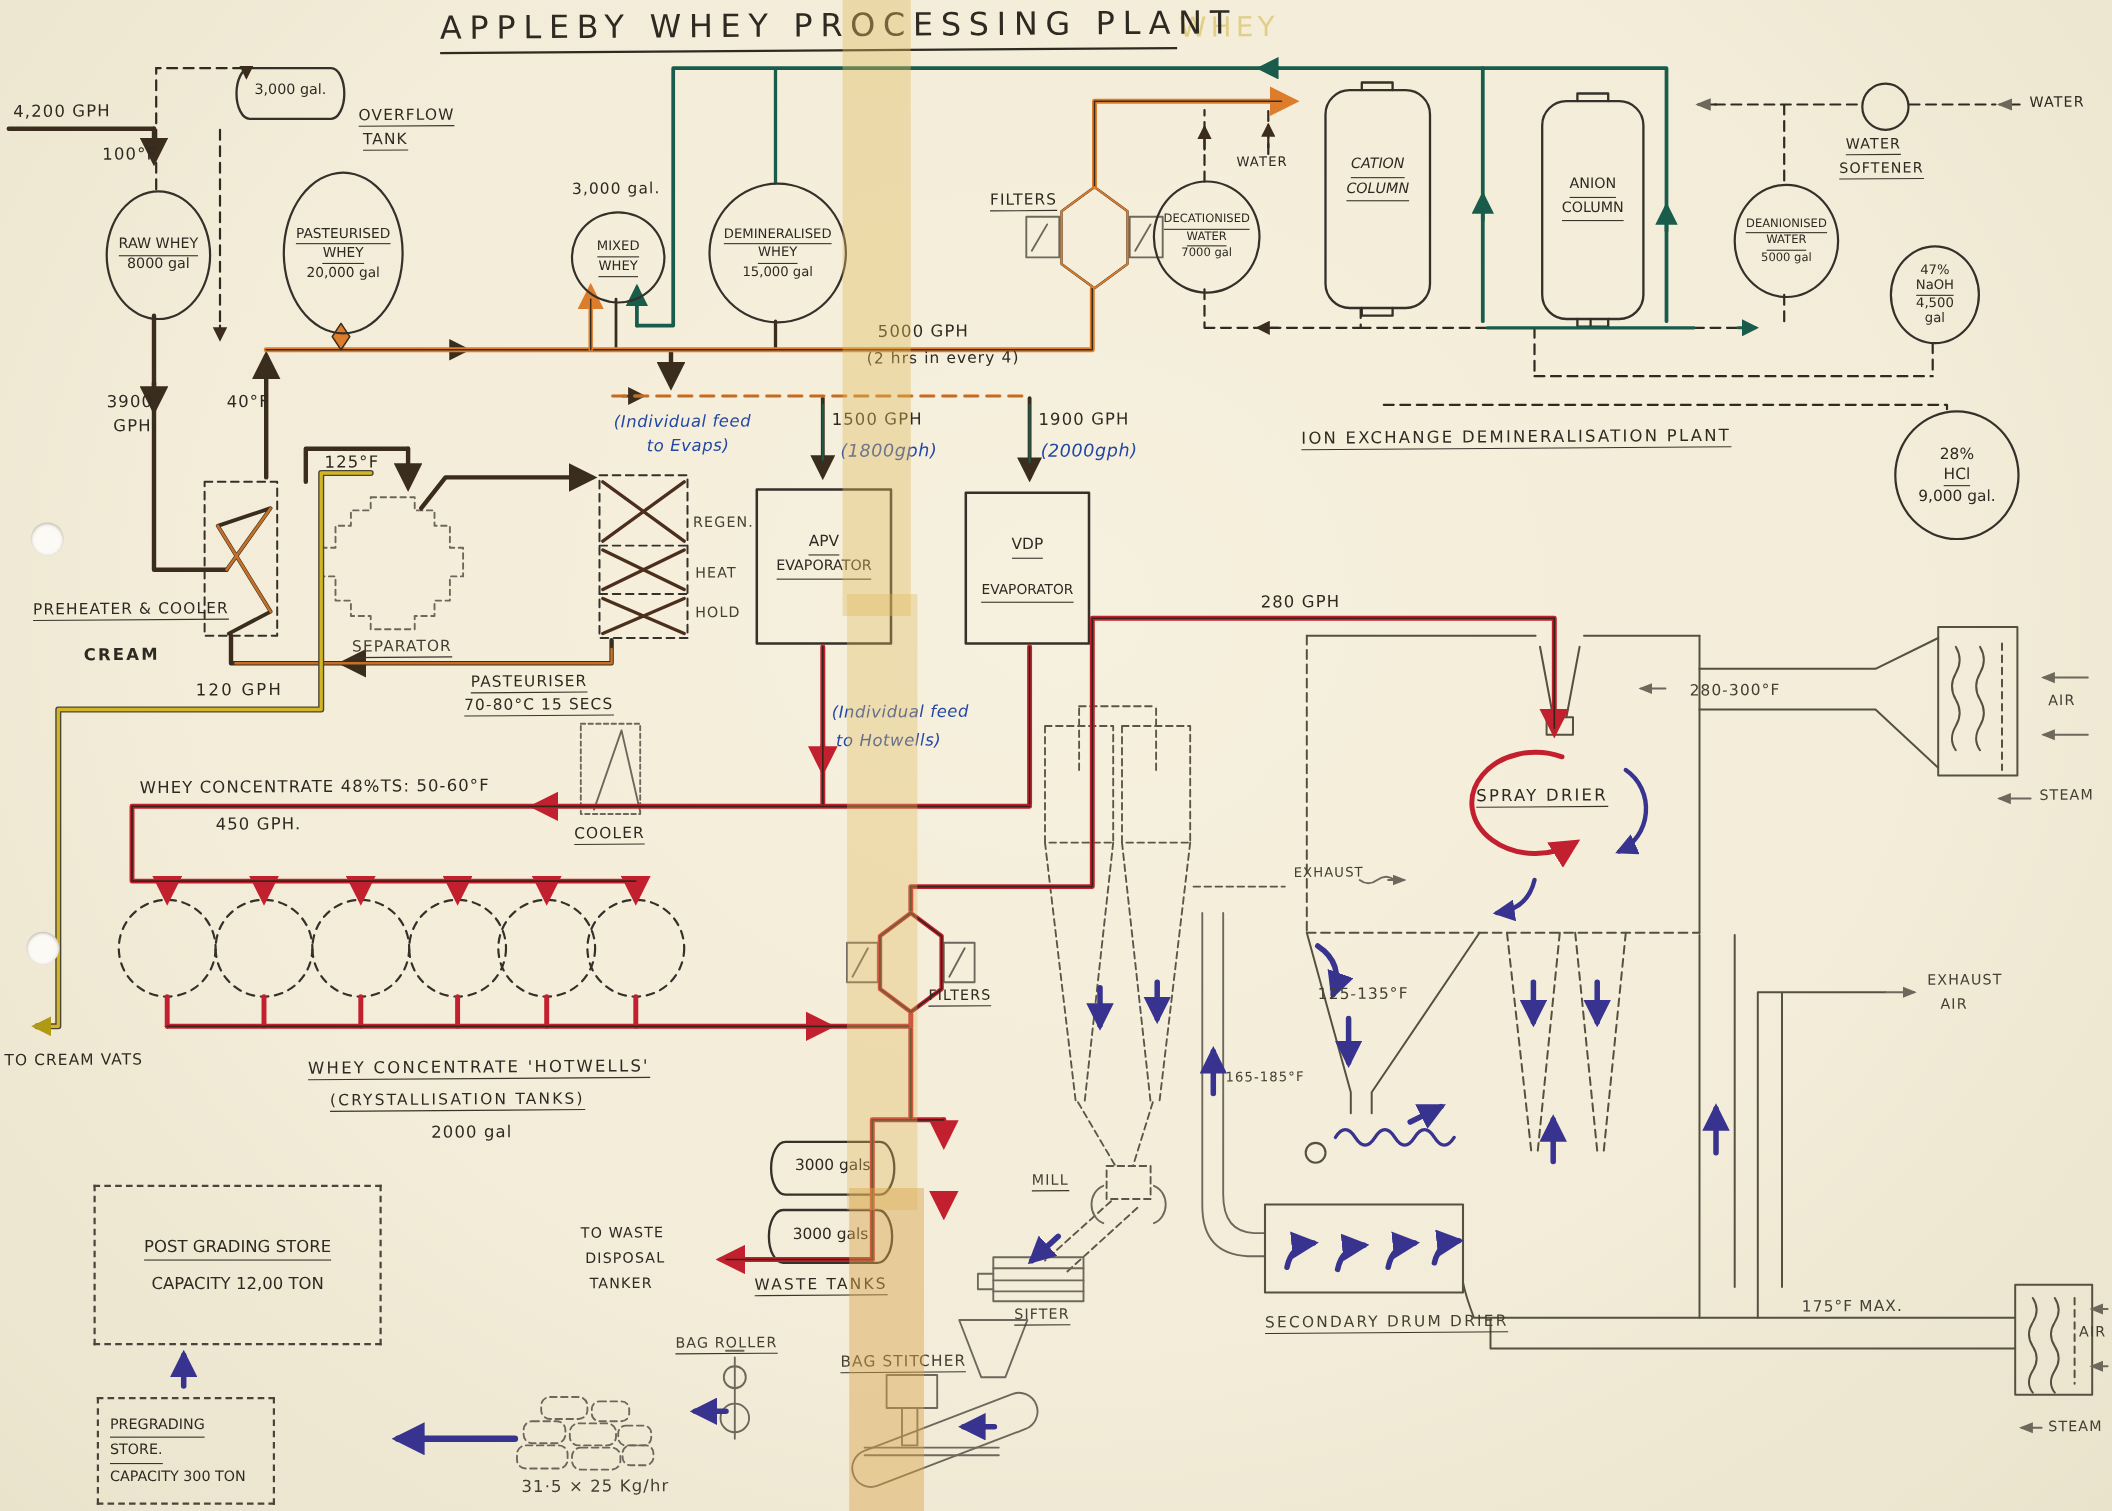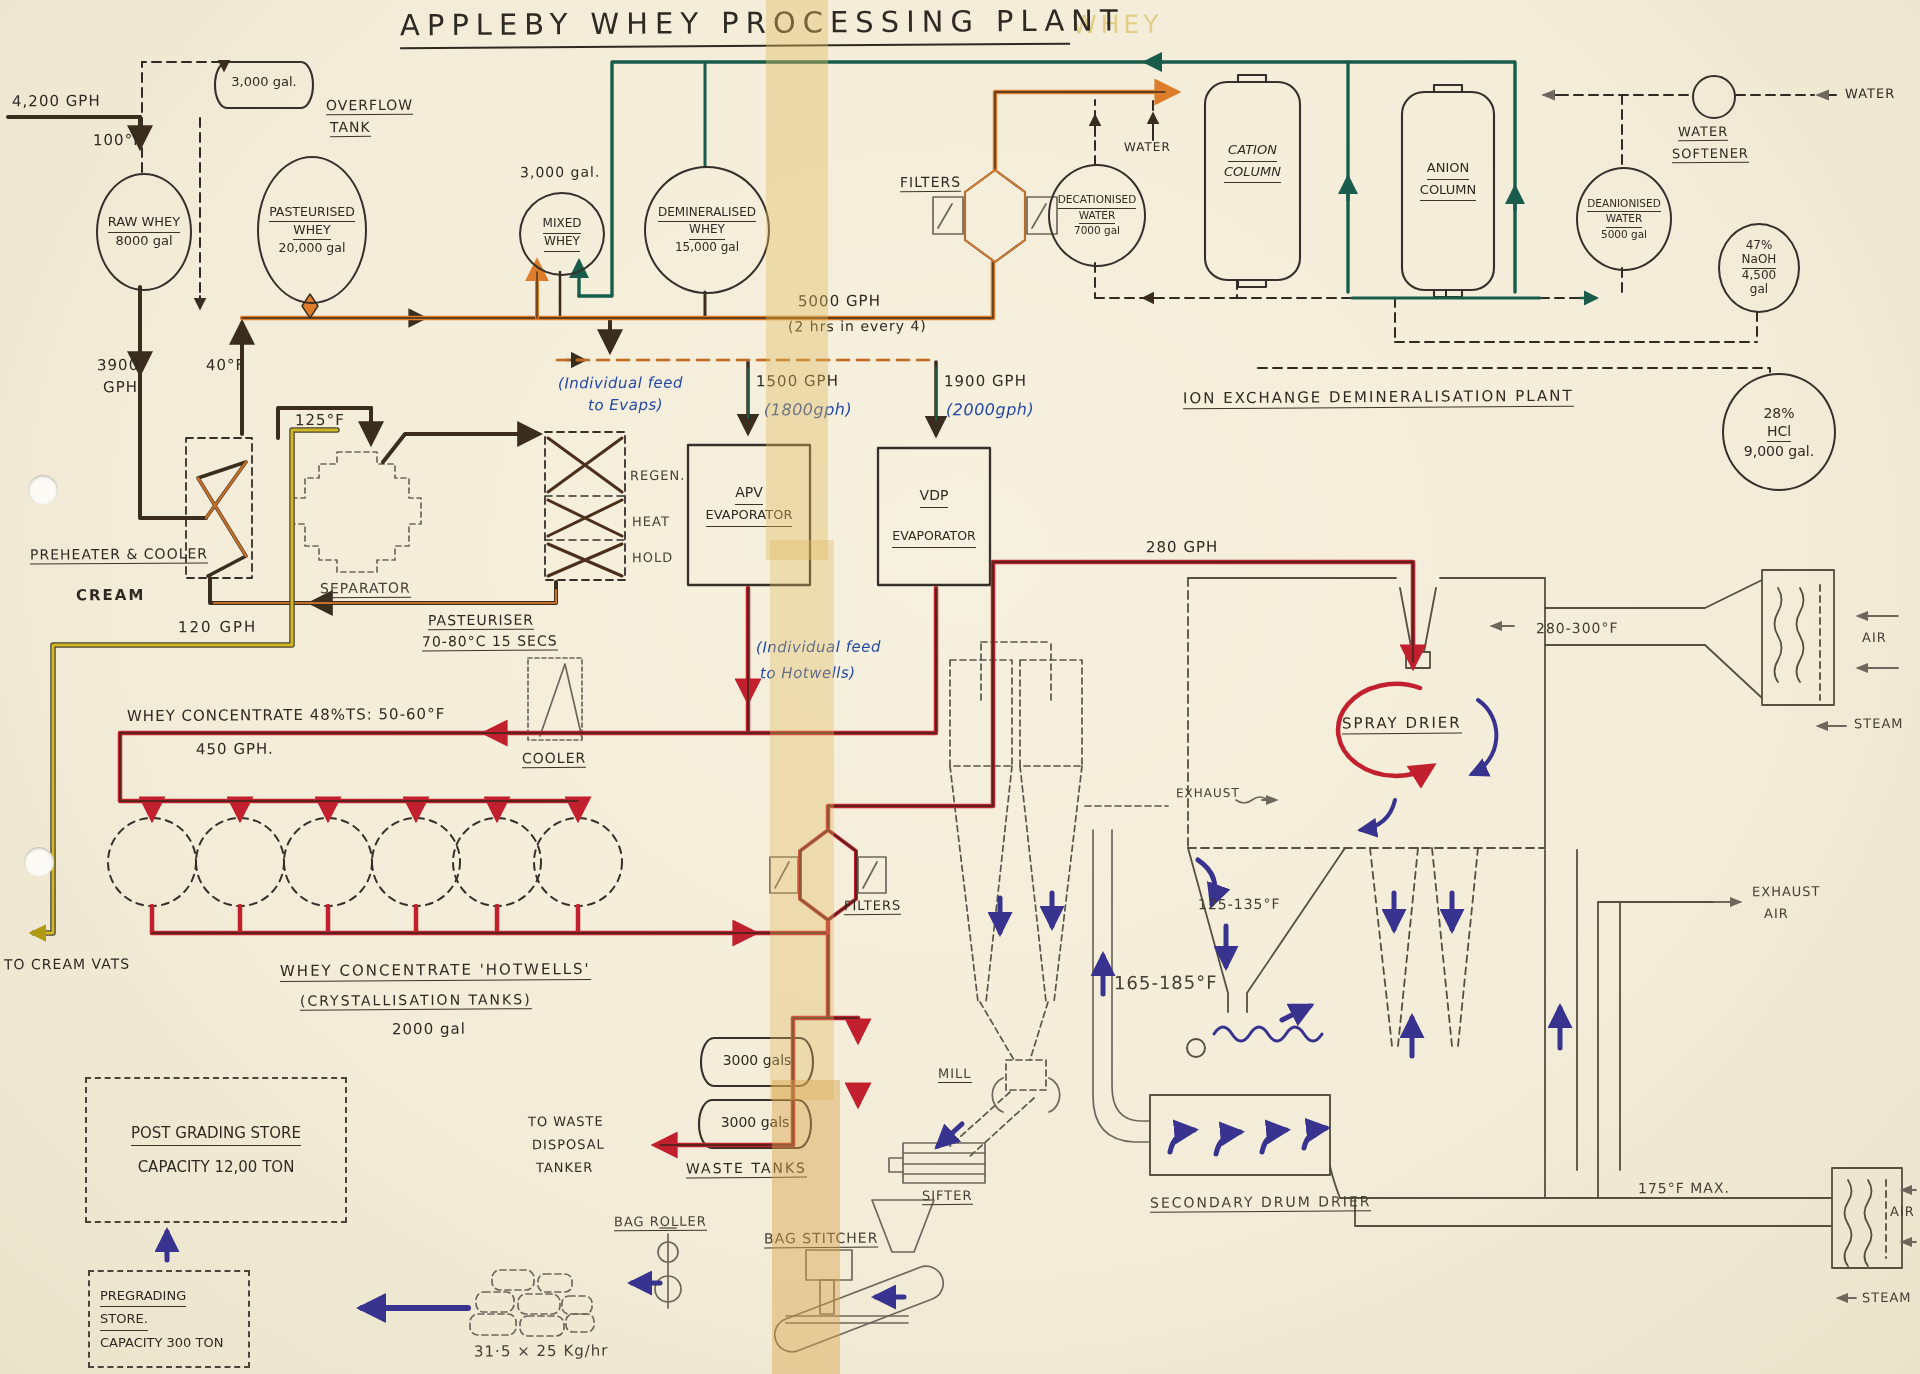--- a/index.html
+++ b/index.html
@@ -428,21 +428,21 @@
 
 <div class="L un" style="left:280px;top:961px;font-size:15px;letter-spacing:2px;">WHEY CONCENTRATE 'HOTWELLS'</div>
 <div class="L un" style="left:300px;top:992px;font-size:14px;letter-spacing:2px;">(CRYSTALLISATION TANKS)</div>
 <div class="L" style="left:392px;top:1020px;font-size:15px;">2000 gal</div>
 
 <div class="L un" style="left:844px;top:898px;font-size:13px;">FILTERS</div>
 <div class="L" style="left:1146px;top:538px;font-size:15px;">280 GPH</div>
 
 <div class="L pc" style="left:1176px;top:786px;font-size:12px;">EXHAUST</div>
 <div class="L pc" style="left:1198px;top:896px;font-size:14px;">125-135°F</div>
-<div class="L pc" style="left:1114px;top:972px;font-size:18px;">165-185°F</div>
+<div class="L pc" style="left:1114px;top:972px;font-size:12px;">165-185°F</div>
 <div class="L un" style="left:1342px;top:714px;font-size:15px;letter-spacing:2px;">SPRAY DRIER</div>
 <div class="L pc" style="left:1536px;top:620px;font-size:14px;">280-300°F</div>
 <div class="L pc" style="left:1862px;top:630px;font-size:13px;">AIR</div>
 <div class="L pc" style="left:1854px;top:716px;font-size:13px;">STEAM</div>
 <div class="L pc" style="left:1752px;top:884px;font-size:13px;">EXHAUST</div>
 <div class="L pc" style="left:1764px;top:906px;font-size:13px;">AIR</div>
 
 <div class="L un pc" style="left:938px;top:1066px;font-size:13px;">MILL</div>
 <div class="L un pc" style="left:922px;top:1188px;font-size:13px;">SIFTER</div>
 <div class="L un pc" style="left:1150px;top:1194px;font-size:14px;letter-spacing:2px;">SECONDARY DRUM DRIER</div>

